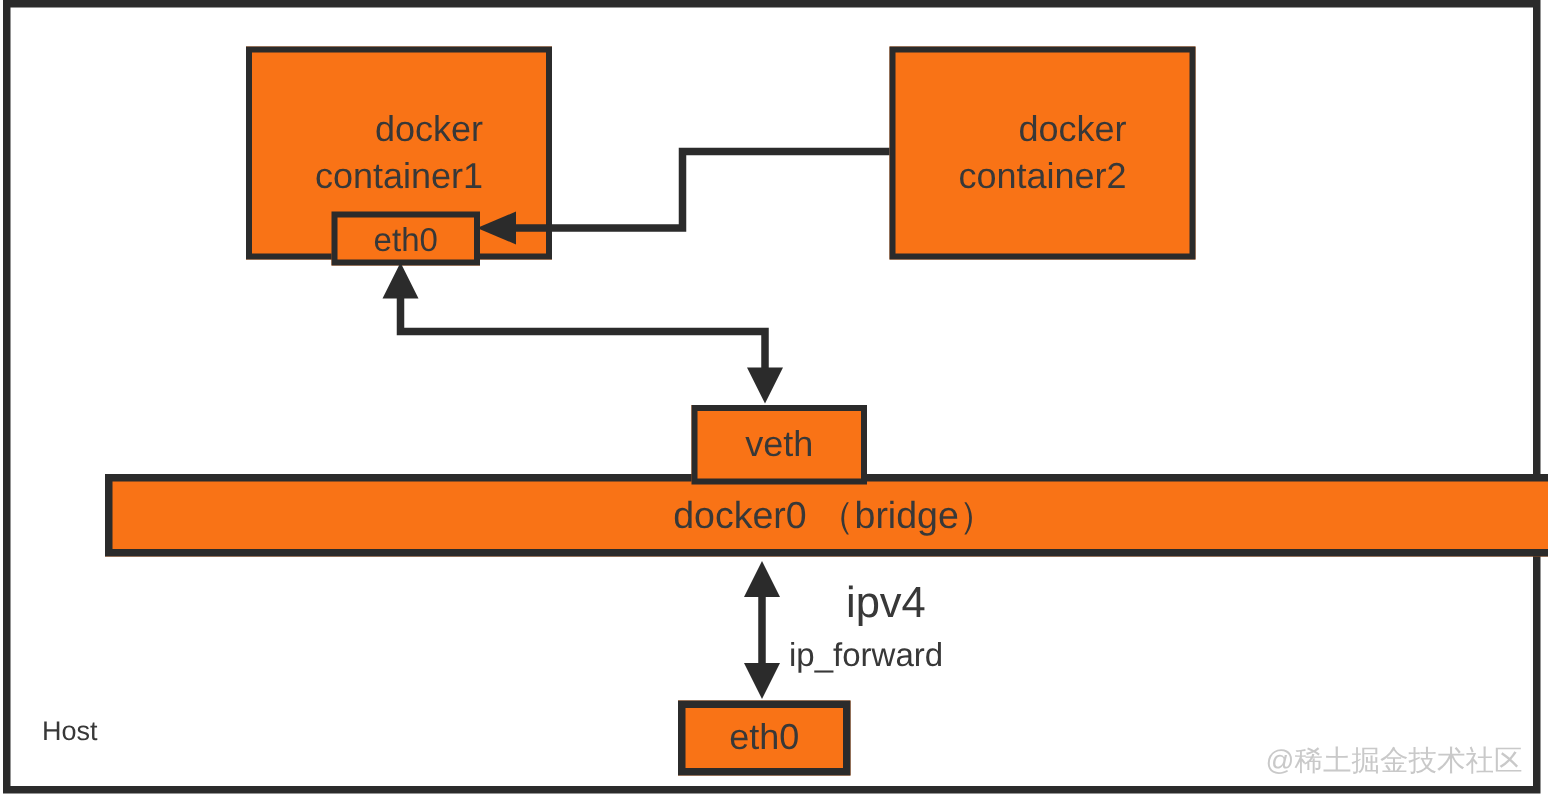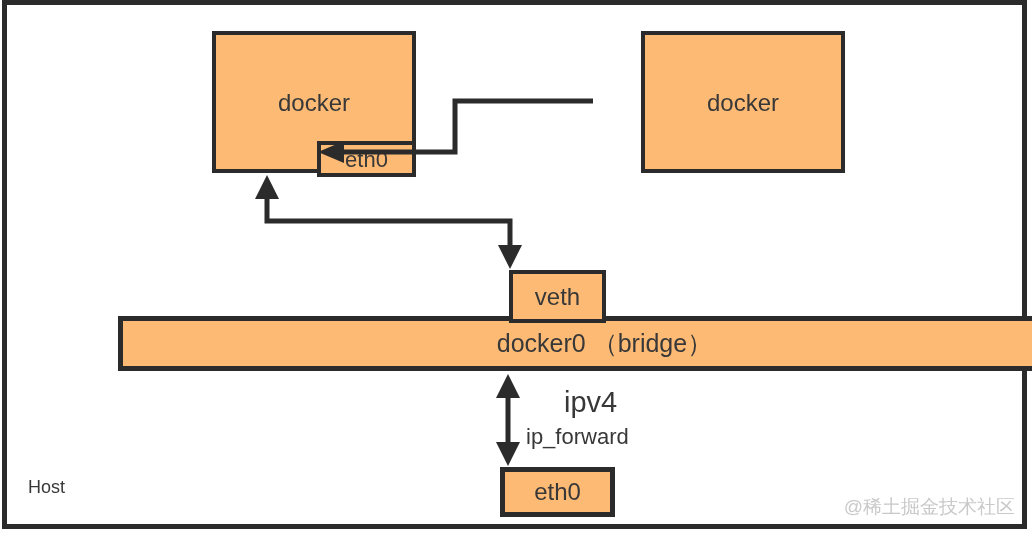--- a/index.html
+++ b/index.html
@@ -21,44 +21,43 @@
     left: 2px; top: 0px;
     width: 1025px; height: 529px;
     border: 5px solid #2b2b2b;
     box-sizing: border-box;
     z-index: 0;
   }
   .box {
     position: absolute;
     border: 4px solid #2b2b2b;
     box-sizing: border-box;
-    background: #fdba74;
+    background: #f97316;
     display: flex;
     align-items: center;
     justify-content: center;
     text-align: right;
-    margin-left: 48px;
   }
   .container-box {
     width: 204px; height: 142px;
     font-size: 24px;
     line-height: 31px;
     z-index: 2;
   }
   .container1 { left: 164px; top: 31px; }
   .container2 { left: 593px; top: 31px; }
   .eth0-inner {
     left: 53px; top: 106px;   
     width: 99px; height: 36px;
     font-size: 22px;
     z-index: 3;
   }
   .veth-box {
     left: 461px; top: 270px;
-    width: 97px; height: 53px;
+    width: 117px; height: 53px;
     font-size: 24px;
     z-index: 3;
   }
   .docker0-bar {
     left: 70px; top: 316px;
     width: 973px; height: 55px;
     border-width: 5px;
     font-size: 25px;
     z-index: 1;
   }
@@ -112,29 +111,31 @@
 </head>
 <body>
 
 <div class="canvas">
 
   <div class="host-border"></div>
 
   <div class="box container-box container1">
     <div>
       <div>docker</div>
+      <div>container1</div>
     </div>
     <div class="box eth0-inner">
       <span>eth0</span>
     </div>
   </div>
 
   <div class="box container-box container2">
     <div>
       <div>docker</div>
+      <div>container2</div>
     </div>
   </div>
 
   <div class="box docker0-bar">
     <span>docker0 （bridge）</span>
   </div>
 
   <div class="box veth-box">
     <span>veth</span>
   </div>

